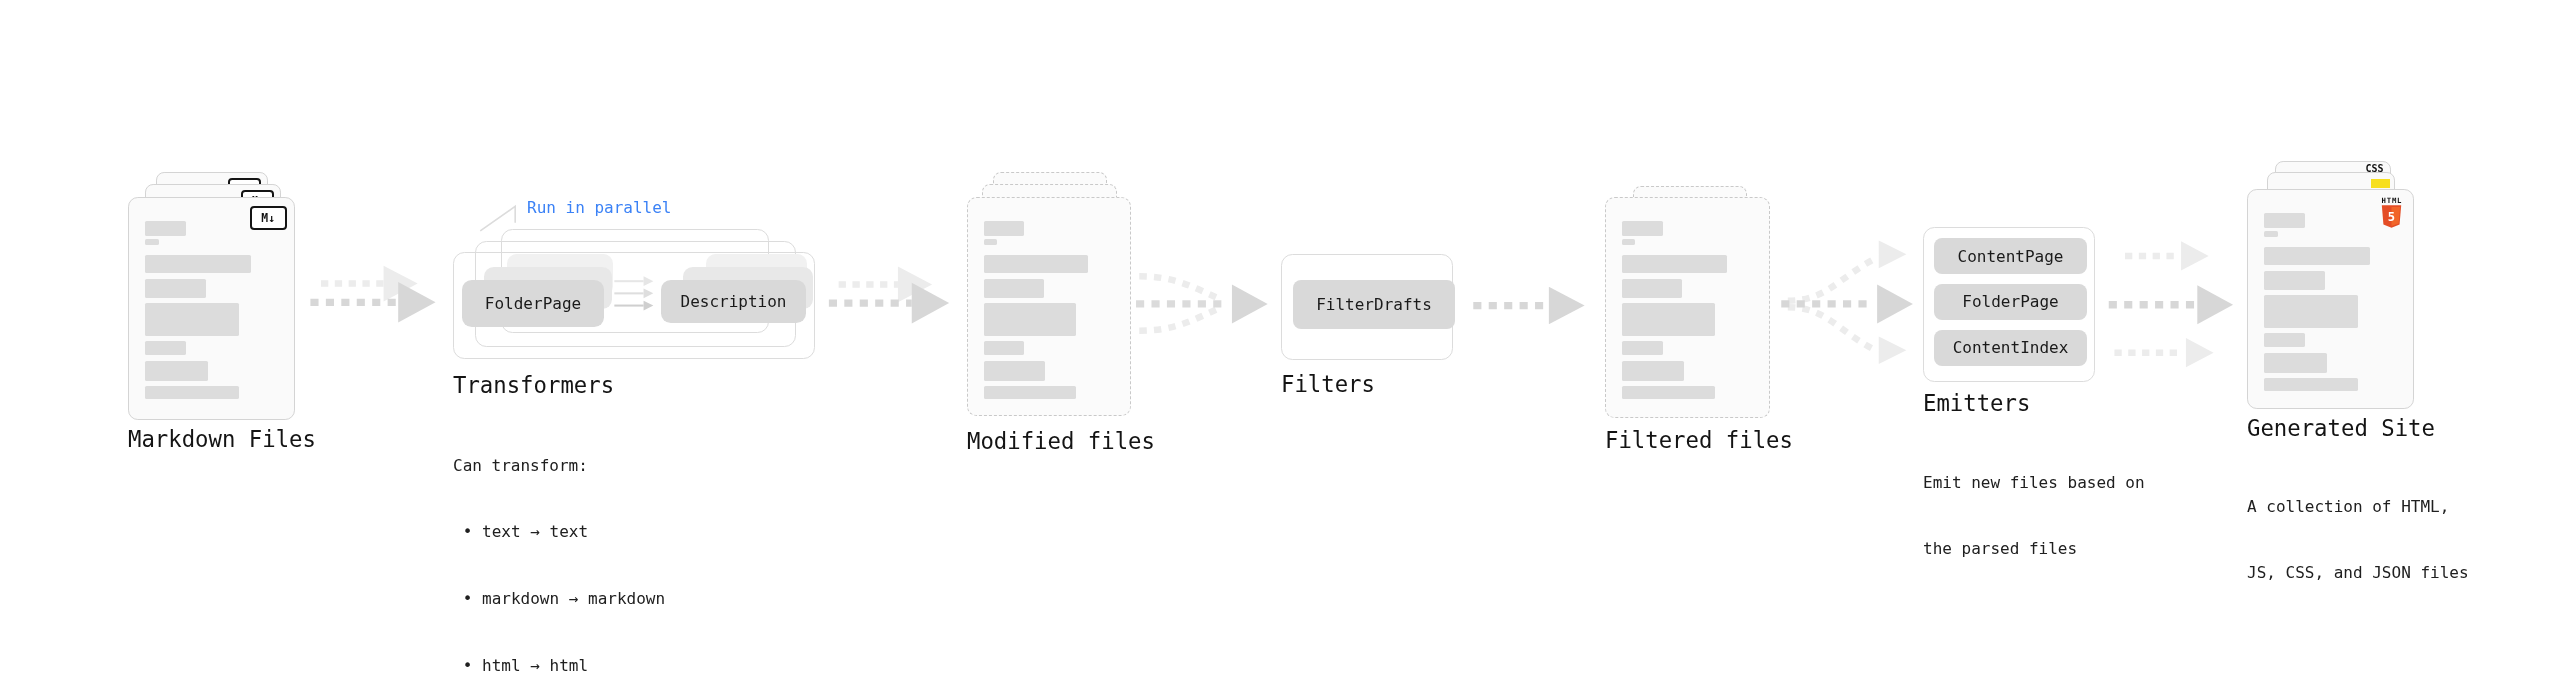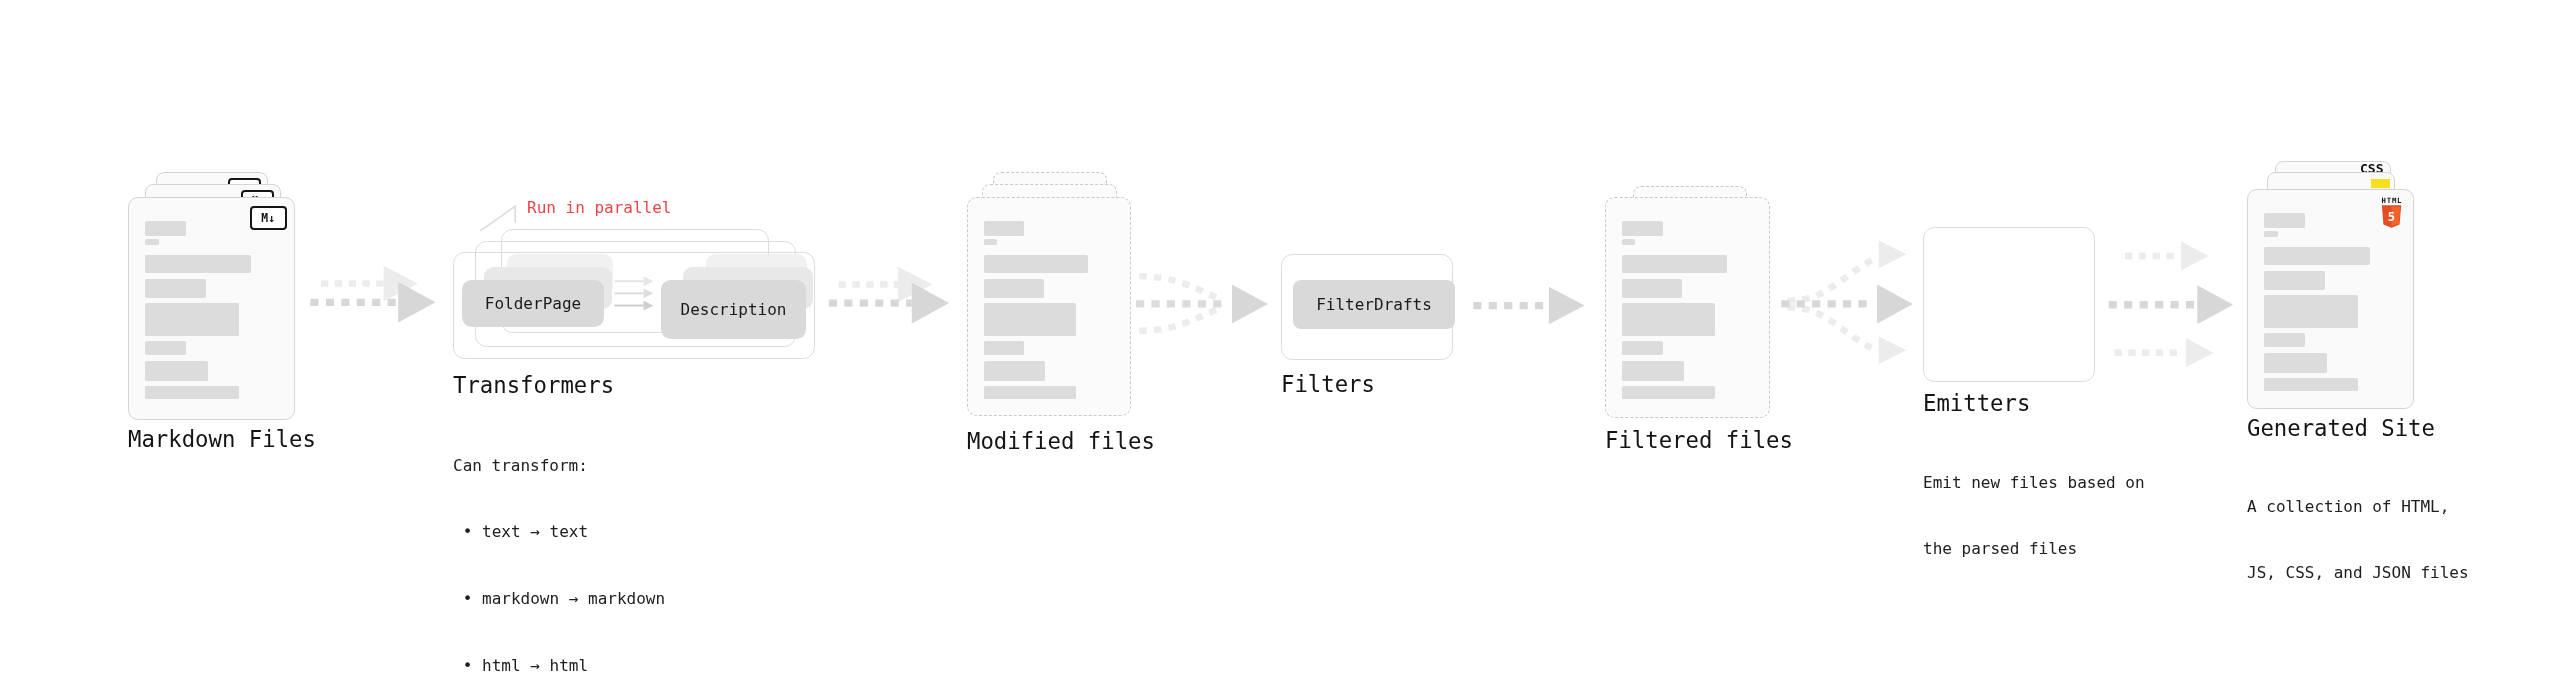--- a/index.html
+++ b/index.html
@@ -12,39 +12,39 @@
   .card.dashed{border-style:dashed;border-color:#c9c9c9;background:#fbfbfb;}
   .bars{position:absolute;left:16.3px;right:16.3px;top:23px;}
   .bar{background:#dcdcdc;border-radius:1.6px;}
   
   .mdbadge{position:absolute;background:#fff;border:2px solid #141414;border-radius:4.1px;
            display:flex;align-items:center;justify-content:center;font-weight:700;color:#141414;}
   .mdbadge.small{width:29px;height:16.3px;font-size:9.8px;right:5.7px;top:4.9px;}
   .mdbadge.big{width:33px;height:19.5px;font-size:11.4px;right:7.3px;top:8.1px;}
   
   .css-badge{position:absolute;right:6.5px;top:3.3px;display:flex;flex-direction:column;align-items:center;}
-  .css-badge span{font-size:13px;font-weight:700;color:#111;line-height:7.3px;letter-spacing:0px;}
+  .css-badge span{font-size:10px;font-weight:700;color:#111;line-height:7.3px;letter-spacing:0px;}
   .css-bar{width:14.6px;height:2.4px;margin-top:0.8px;background:var(--accent-blue,#2d63e8);}
   .js-badge{position:absolute;right:4.1px;top:5.7px;width:18.7px;height:9.8px;background:var(--accent-yellow,#f7df1e);}
   .html5-logo{position:absolute;right:10.6px;top:7.3px;display:flex;flex-direction:column;align-items:center;}
   .html5-word{font-size:7.3px;font-weight:700;letter-spacing:0.8px;color:#111;line-height:8.1px;}
   
   .obox{position:absolute;border:1.6px solid #dcdcdc;border-radius:11.4px;box-sizing:border-box;background:transparent;}
   
   .chip{position:absolute;background:#d9d9d9;border-radius:9.8px;display:flex;align-items:center;justify-content:center;
         font-size:16px;color:#1a1a1a;white-space:nowrap;}
   .chip.ghost1{background:#e8e8e8;}
   .chip.ghost2{background:#f1f1f1;}
   .chip.static{position:static;width:153px;height:36px;border-radius:8.1px;flex:none;}
   .emit-stack{position:absolute;left:1934px;top:238px;display:flex;flex-direction:column;gap:9.8px;}
   
   .h{position:absolute;font-size:22.3px;color:#141414;white-space:nowrap;}
   .t{position:absolute;font-size:16px;color:#202020;line-height:22.3px;white-space:pre;}
   .t .indent{padding-left:9.8px;}
-  .note{position:absolute;font-size:16px;color:#ef4444;white-space:nowrap;}
+  .note{position:absolute;font-size:16px;color:#3b82f6;white-space:nowrap;}
 </style>
 </head>
 <body>
 
 <div class="canvas">
 
   <svg class="arrows" width="2576" height="681" viewBox="0 0 3170 838">
 
     <g>
       <line x1="395" y1="349" x2="472" y2="349" stroke="#ececec" stroke-width="8" stroke-dasharray="9 8"></line>
@@ -127,21 +127,21 @@
   <div class="obox" style="left:475px;top:241px;width:321px;height:106px;"></div>
   <div class="obox" style="left:453px;top:252px;width:362px;height:107px;"></div>
   <div class="note" style="left:527px;top:198px;">Run in parallel</div>
 
   <div class="chip ghost2" style="left:507px;top:254px;width:106px;height:42px;"></div>
   <div class="chip ghost1" style="left:484px;top:267px;width:128px;height:42px;"></div>
   <div class="chip" style="left:462px;top:280px;width:142px;height:47px;">FolderPage</div>
 
   <div class="chip ghost2" style="left:706px;top:254px;width:101px;height:42px;"></div>
   <div class="chip ghost1" style="left:683px;top:267px;width:130px;height:42px;"></div>
-  <div class="chip" style="left:661px;top:280px;width:145px;height:59px;">Description</div>
+  <div class="chip" style="left:661px;top:280px;width:145px;height:43px;">Description</div>
 
   <div class="h" style="left:453px;top:372px;">Transformers</div>
   <div class="t" style="left:453px;top:410px;">
     <div>Can transform:</div>
     <div class="indent">• text → text</div>
     <div class="indent">• markdown → markdown</div>
     <div class="indent">• html → html</div>
   </div>
 
   <div class="card back dashed" style="left:993px;top:172px;width:114px;height:59px;"></div>
@@ -173,20 +173,25 @@
         <div class="bar" style="width: 46%; height: 19.5px; margin-bottom: 4.9px;"></div>
         <div class="bar" style="width: 71%; height: 33px; margin-bottom: 4.9px;"></div>
         <div class="bar" style="width: 31%; height: 14px; margin-bottom: 5.7px;"></div>
         <div class="bar" style="width: 47%; height: 20.3px; margin-bottom: 4.9px;"></div>
         <div class="bar" style="width: 71%; height: 13px; margin-bottom: 0px;"></div>
       </div>
   </div>
   <div class="h" style="left:1605px;top:427px;">Filtered files</div>
 
   <div class="obox" style="left:1923px;top:227px;width:172px;height:155px;"></div>
+  <div class="emit-stack">
+    <div class="chip static">ContentPage</div>
+    <div class="chip static">FolderPage</div>
+    <div class="chip static">ContentIndex</div>
+  </div>
   <div class="h" style="left:1923px;top:390px;">Emitters</div>
   <div class="t" style="left:1923px;top:427px;">
     <div>Emit new files based on</div>
     <div>the parsed files</div>
   </div>
 
   <div class="card back" style="left:2275px;top:161px;width:116px;height:59px;">
     <div class="css-badge">
       <span>CSS</span>
       <div class="css-bar"></div>

